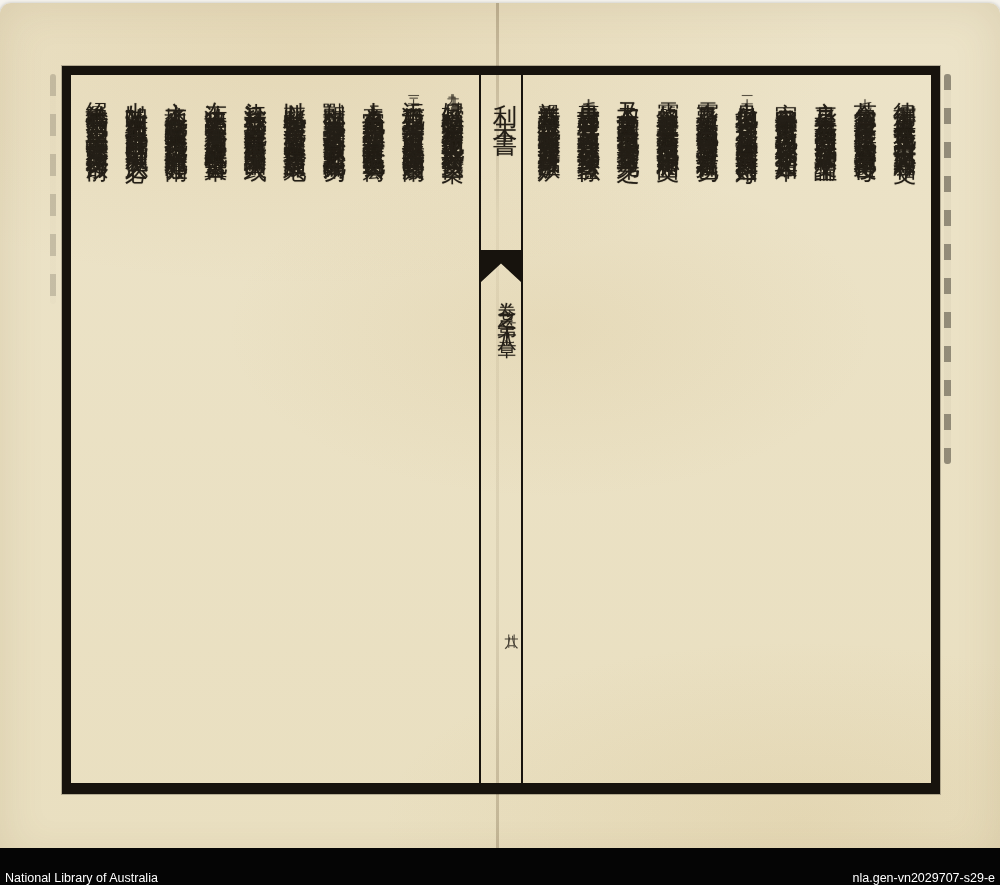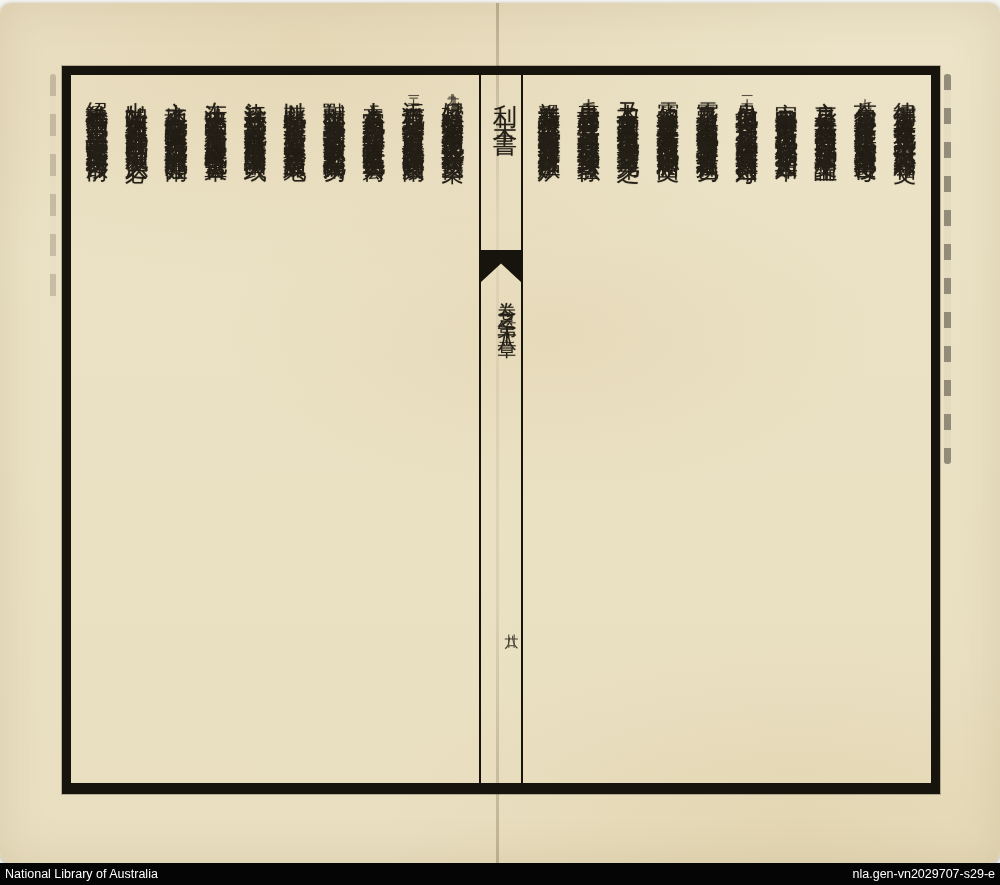--- a/index.html
+++ b/index.html
@@ -88,23 +88,23 @@
     font-size:19px;letter-spacing:6px;color:var(--ink);
     text-shadow:0 0 1px rgba(25,20,12,.45);
   }
   .gutter-pagenum{
     position:absolute;top:548px;left:0;right:0;margin:0 auto;text-align:center;
     writing-mode:vertical-rl;text-orientation:upright;
     font-size:14px;letter-spacing:1px;color:var(--ink);opacity:.85;
   }
   
   .footer{
-    position:absolute;left:0;right:0;bottom:0;height:22px;
+    position:absolute;left:0;right:0;bottom:0;height:37px;
     background:var(--footer_bg);color:var(--footer_text);
-    display:flex;justify-content:space-between;align-items:center;
+    display:flex;justify-content:space-between;align-items:flex-end;
     padding:0 5px;box-sizing:border-box;
     font-family:"Liberation Sans", sans-serif;font-size:12.5px;
   }
 </style>
 </head>
 <body>
 
 <div class="sheet"></div>
 <div class="fold"></div>
 <div class="edge-smudge-right"></div>

